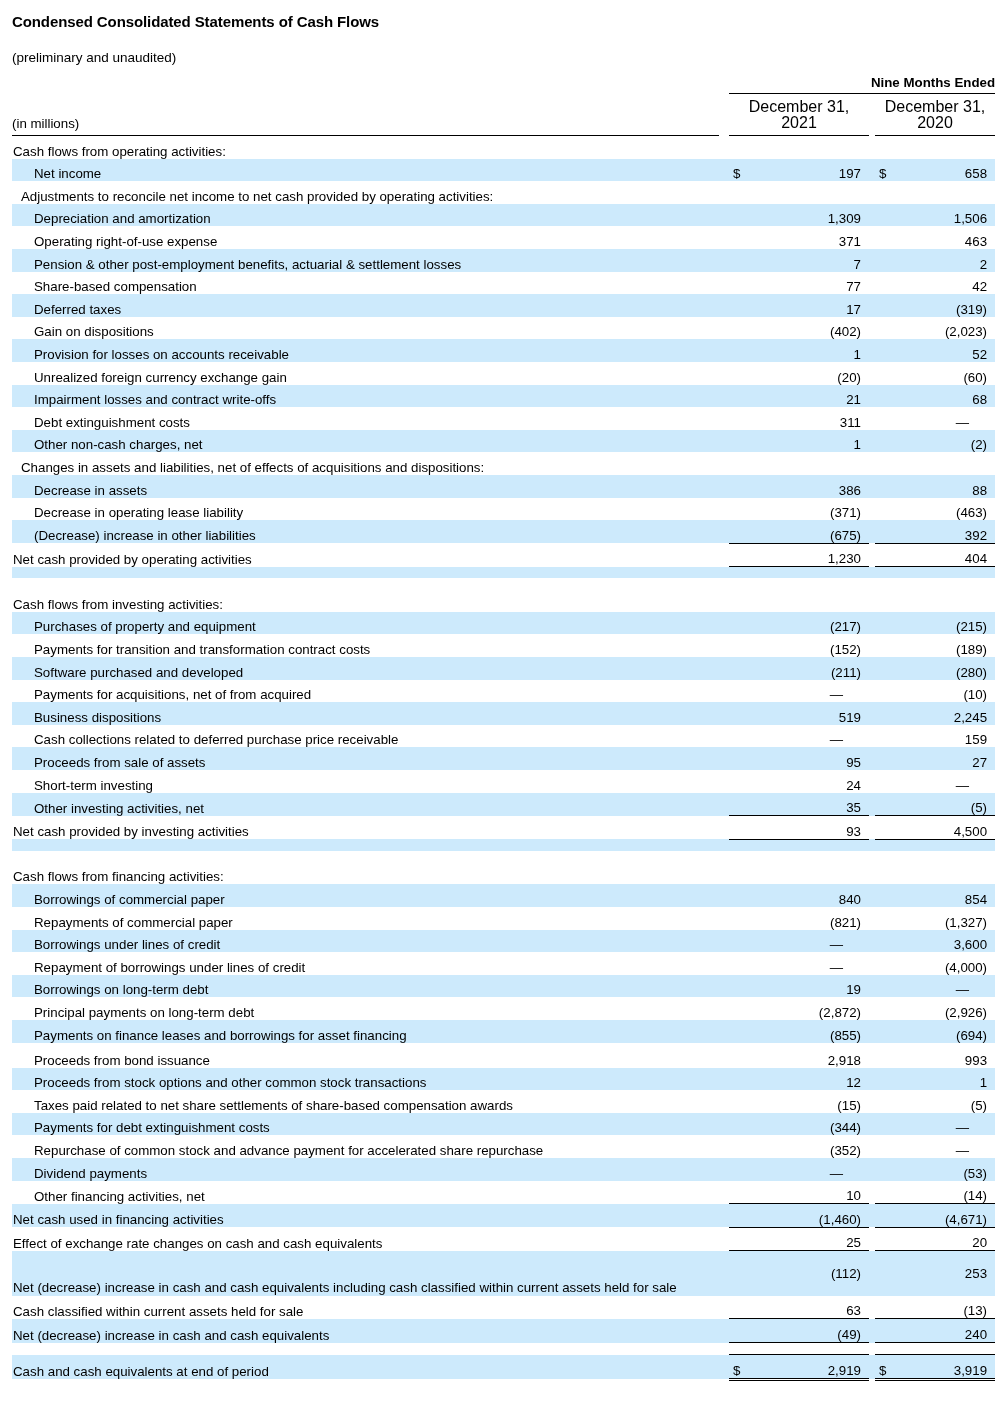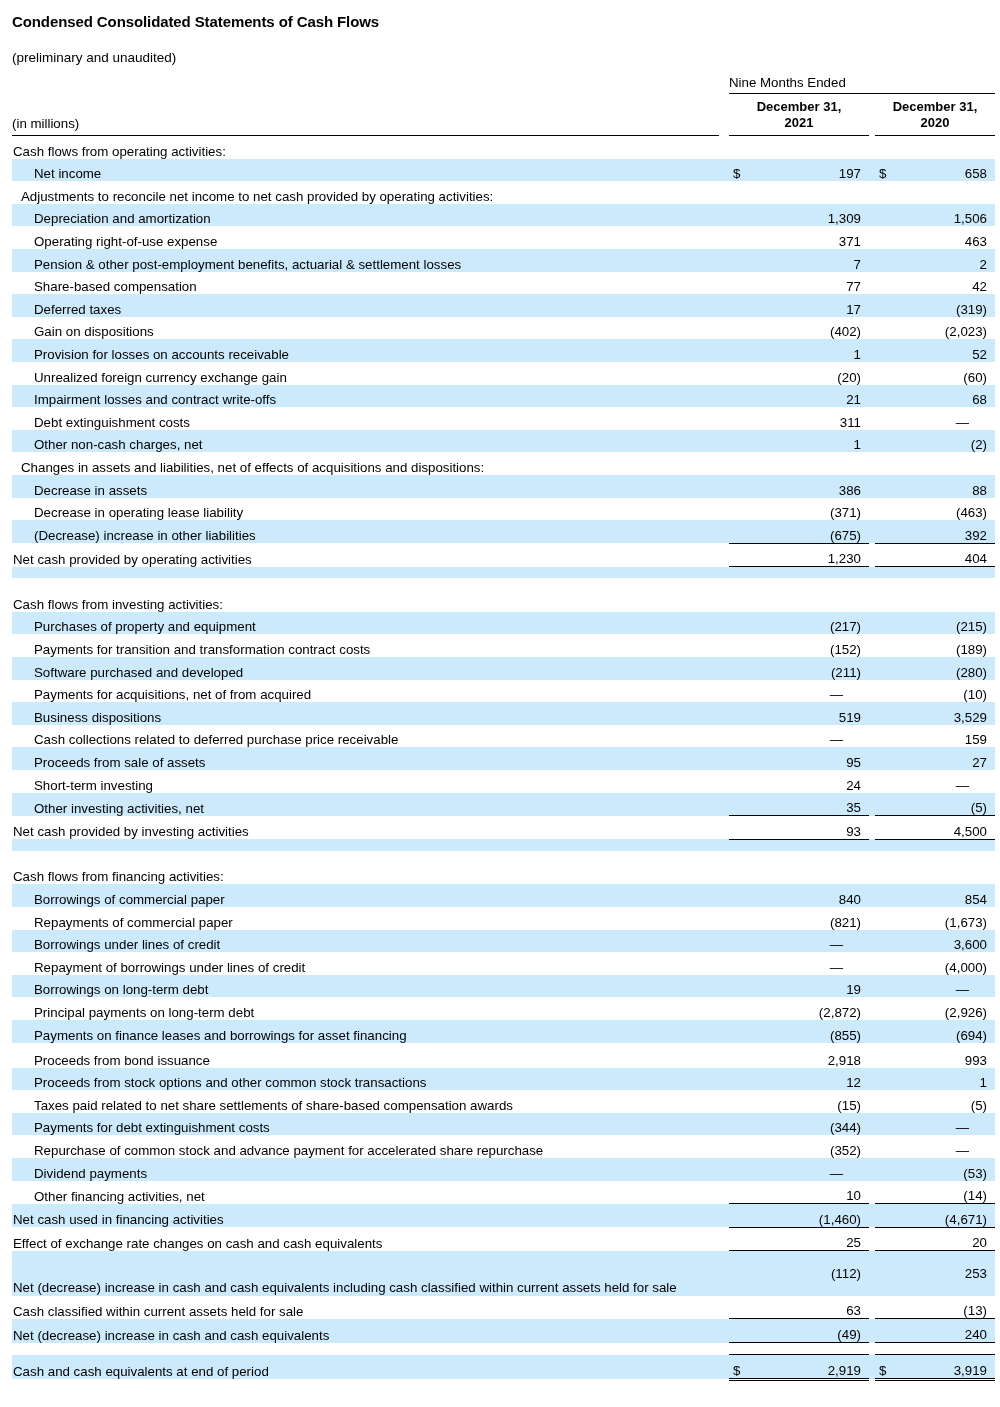--- a/index.html
+++ b/index.html
@@ -51,34 +51,34 @@
     vertical-align: bottom;
     font-weight: normal;
     font-size: 13.3px;
     line-height: 15px;
   }
 
   
   .hdr-spacer td { height: 18px; }
 
   .hdr-span {
-    text-align: left;
-    font-weight: normal;
+    text-align: right;
+    font-weight: bold;
     font-size: 13.3px;
     padding-bottom: 2px;
   }
   .hdr-span .rule-under {
     display: block;
     border-bottom: 1.6px solid #000;
     margin-top: 3px;
   }
   .hdr-date {
     text-align: center;
-    font-weight: bold;
-    font-size: 13px;
+    font-weight: normal;
+    font-size: 16px;
     line-height: 16px;
     padding-top: 3px;
     vertical-align: top;
   }
   .hdr-rule-label { border-bottom: 1.6px solid #000; height: 4px; }
   .hdr-rule-col   { border-bottom: 1.6px solid #000; height: 4px; }
   .hdr-blank      { height: 4px; }
 
   
   tr.row td { height: 22.6px; }
@@ -383,21 +383,21 @@
           <td class="cur"></td>
           <td class="val">(10)</td>
         </tr>
         <tr class="row shade">
           <td class="lbl lvl2">Business dispositions</td>
           <td></td>
           <td class="cur"></td>
           <td class="val">519</td>
           <td></td>
           <td class="cur"></td>
-          <td class="val">3,529</td>
+          <td class="val">2,245</td>
         </tr>
         <tr class="row">
           <td class="lbl lvl2">Cash collections related to deferred purchase price receivable</td>
           <td></td>
           <td class="cur"></td>
           <td class="val dash">—</td>
           <td></td>
           <td class="cur"></td>
           <td class="val">159</td>
         </tr>
@@ -461,21 +461,21 @@
           <td class="cur"></td>
           <td class="val">854</td>
         </tr>
         <tr class="row">
           <td class="lbl lvl2">Repayments of commercial paper</td>
           <td></td>
           <td class="cur"></td>
           <td class="val">(821)</td>
           <td></td>
           <td class="cur"></td>
-          <td class="val">(1,673)</td>
+          <td class="val">(1,327)</td>
         </tr>
         <tr class="row shade">
           <td class="lbl lvl2">Borrowings under lines of credit</td>
           <td></td>
           <td class="cur"></td>
           <td class="val dash">—</td>
           <td></td>
           <td class="cur"></td>
           <td class="val">3,600</td>
         </tr>

